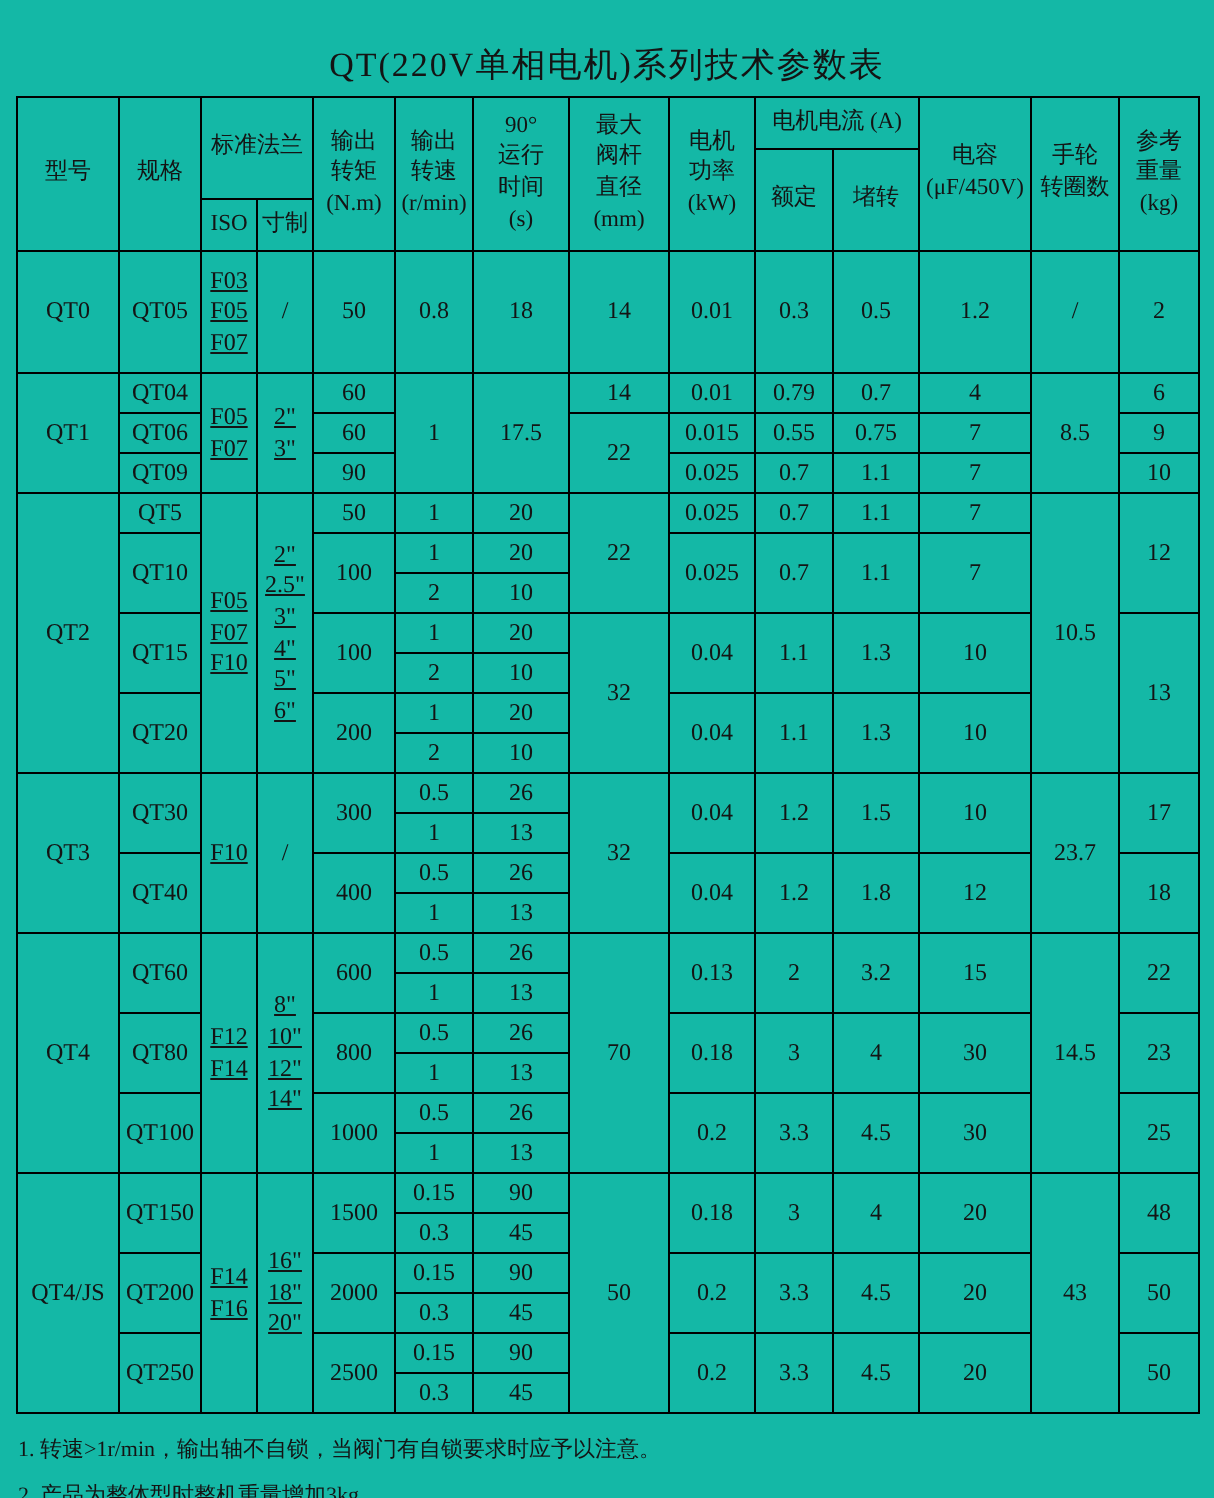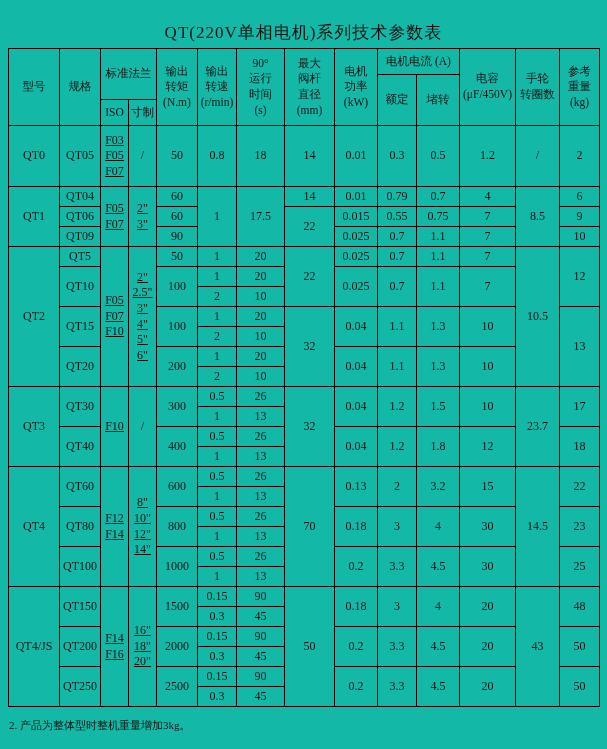--- a/index.html
+++ b/index.html
@@ -342,15 +342,16 @@
           <td rowspan="2">20</td>
           <td rowspan="2">50</td>
         </tr>
         <tr style="height: 20px;">
           <td>0.3</td>
           <td>45</td>
         </tr>
       </tbody>
   </table>
   <div class="notes">
+    <p>1. 转速&gt;1r/min，输出轴不自锁，当阀门有自锁要求时应予以注意。</p>
     <p>2. 产品为整体型时整机重量增加3kg。</p>
   </div>
 </div>
 
 </body></html>

